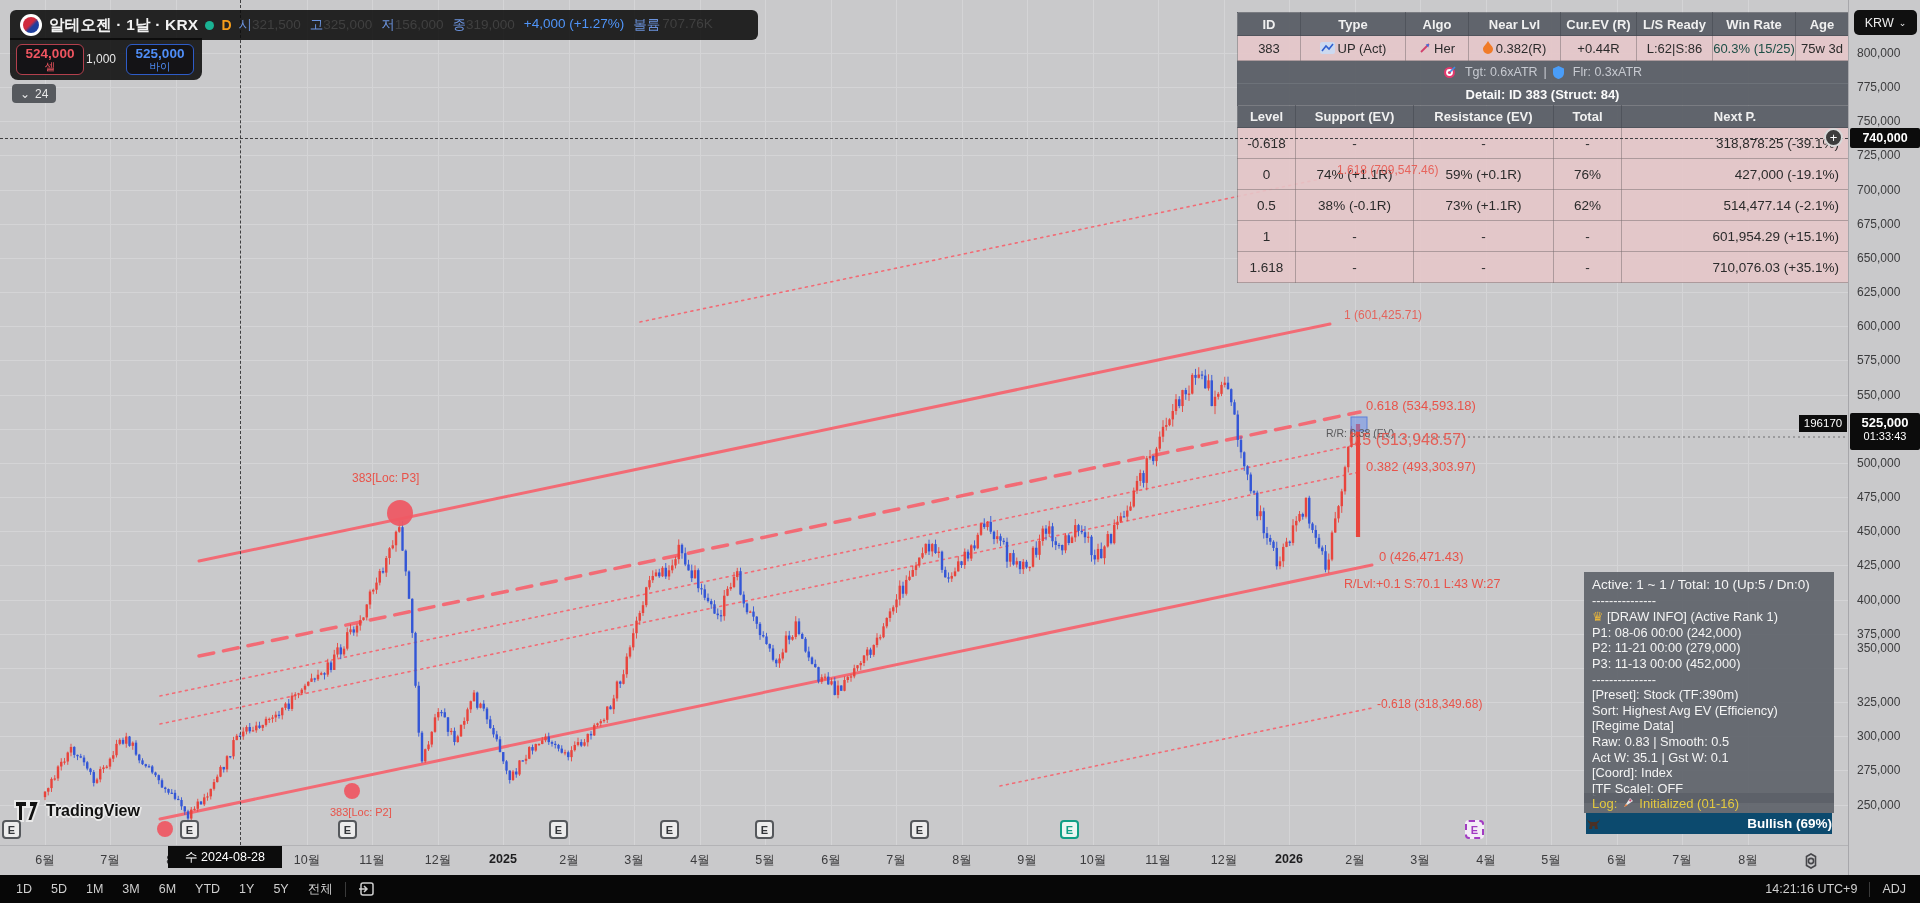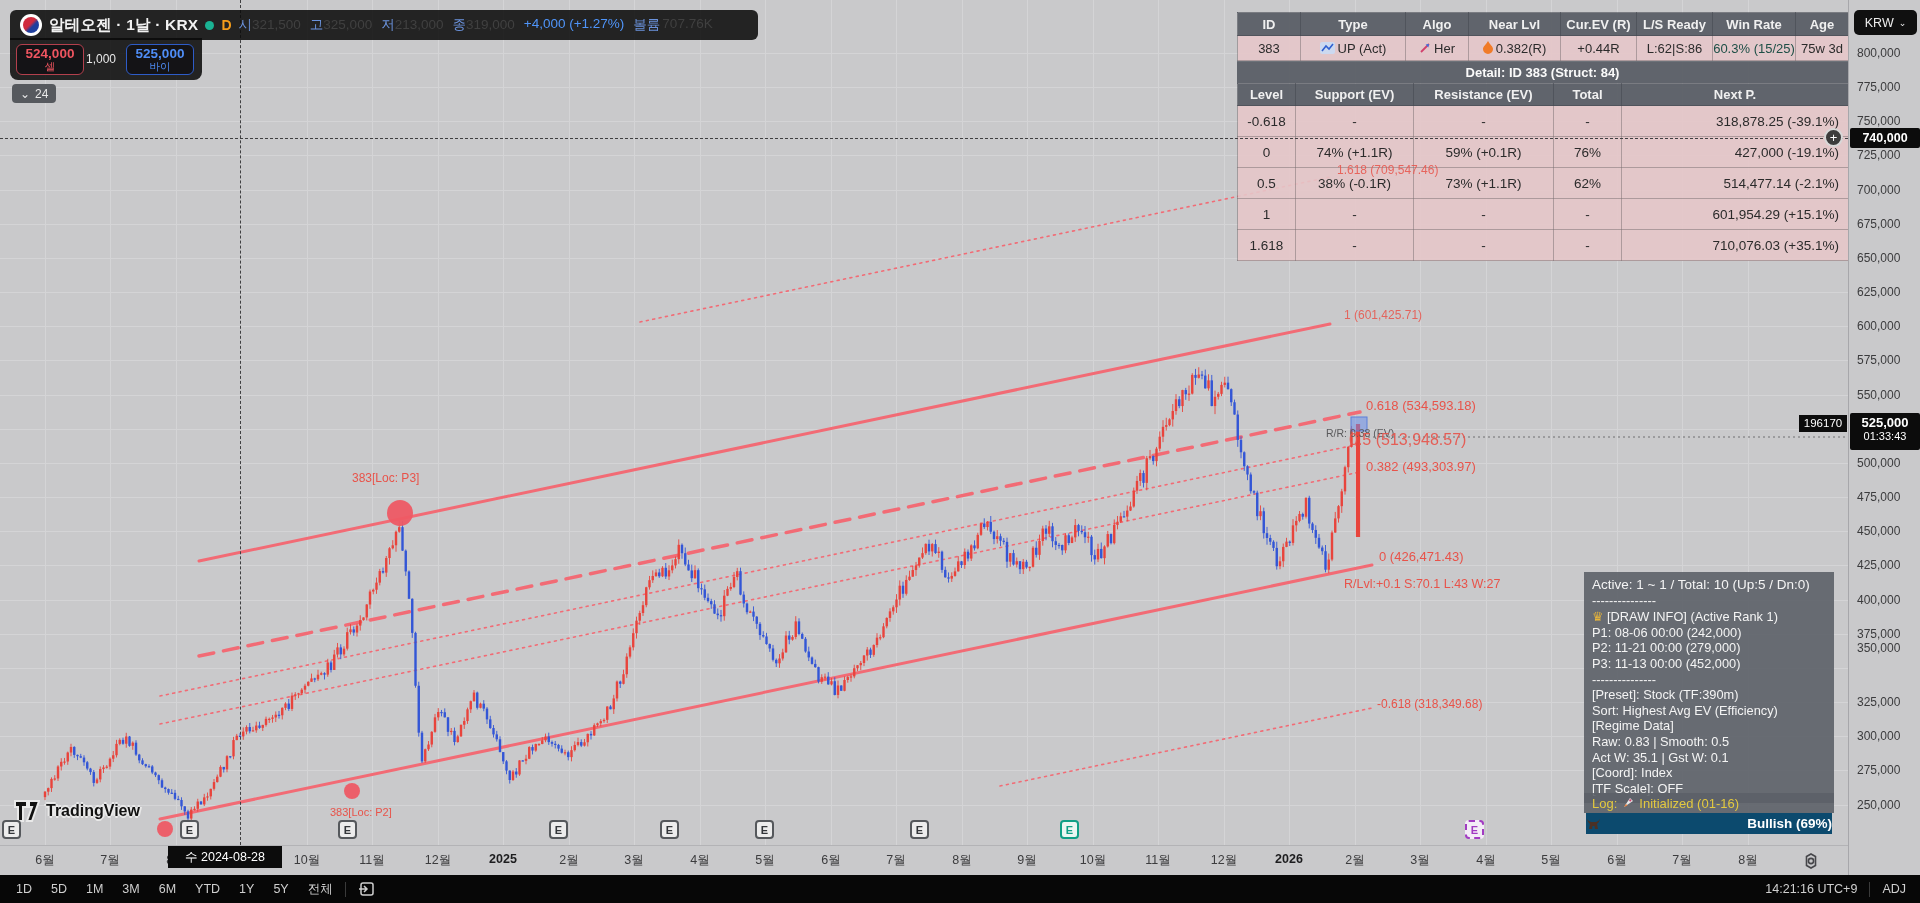--- a/index.html
+++ b/index.html
@@ -992,21 +992,21 @@
 <div id="hdr-row" class="abs">
   <span id="sym-logo">
         <i></i>
       </span>
   <span id="sym-title">알테오젠 · 1날 · KRX</span>
   <span class="mkt-dot"></span>
   <span class="tf-d">D</span>
   <span id="ohlc">
         <span><span class="k">시</span><span class="v">321,500</span></span>
         <span><span class="k">고</span><span class="v">325,000</span></span>
-        <span><span class="k">저</span><span class="v">213,000</span></span>
+        <span><span class="k">저</span><span class="v">156,000</span></span>
         <span><span class="k">종</span><span class="v">319,000</span></span>
         <span class="chg">+4,000 (+1.27%)</span>
         <span class="k">볼륨</span>
         <span class="v" style="margin-left: -7px;">707.76K</span>
       </span>
 </div>
 <div id="sell-btn" class="trade-btn">
   <span class="p">524,000</span>
   <span class="s">셀</span>
 </div>
@@ -1058,20 +1058,34 @@
             <td><svg class="cell-ic" width="10" height="13" viewBox="0 0 10 13">
                 <path d="M5 0 C7 3.5 10 5.5 10 8 A5 5 0 1 1 0 8 C0 5.5 3 3.5 5 0 Z" fill="#f07b28"></path>
               </svg><span>0.382(R)</span></td>
             <td><span>+0.44R</span></td>
             <td><span>L:62|S:86</span></td>
             <td><span style="color: rgb(29, 79, 70);">60.3% (15/25)</span></td>
             <td><span>75w 3d</span></td>
           </tr>
         </tbody>
   </table>
+  <div id="tgt-row">
+    <svg class="cell-ic" width="13" height="13" viewBox="0 0 13 13">
+      <circle cx="6.5" cy="6.5" r="5.5" fill="#e23a6e"></circle>
+          <circle cx="6.5" cy="6.5" r="3.4" fill="#fff"></circle>
+          <circle cx="6.5" cy="6.5" r="1.6" fill="#e23a6e"></circle>
+          <line x1="7" y1="6" x2="12" y2="1" stroke="#3b8de8" stroke-width="1.6"></line>
+    </svg>
+    <span>Tgt: 0.6xATR</span>
+    <span>|</span>
+    <svg class="cell-ic" width="11" height="13" viewBox="0 0 11 13">
+      <path d="M5.5 0 L11 2.5 V7 C11 10.5 8 12.5 5.5 13 C3 12.5 0 10.5 0 7 V2.5 Z" fill="#4a9df8"></path>
+    </svg>
+    <span>Flr: 0.3xATR</span>
+  </div>
   <div id="detail-row">Detail: ID 383 (Struct: 84)</div>
   <table id="levels-table">
     <colgroup>
           <col style="width:58px">
           <col style="width:118px">
           <col style="width:140px">
           <col style="width:68px">
           <col style="width:227px">
         </colgroup>
     <thead>

